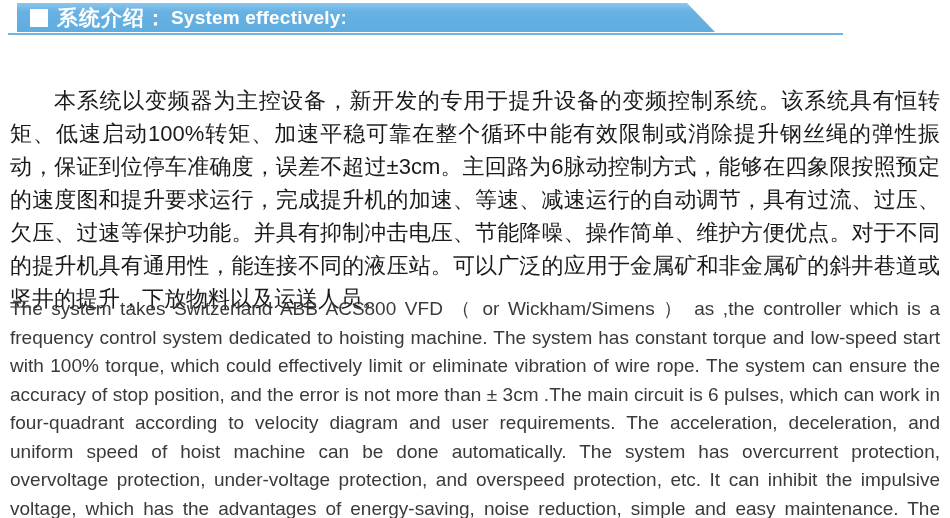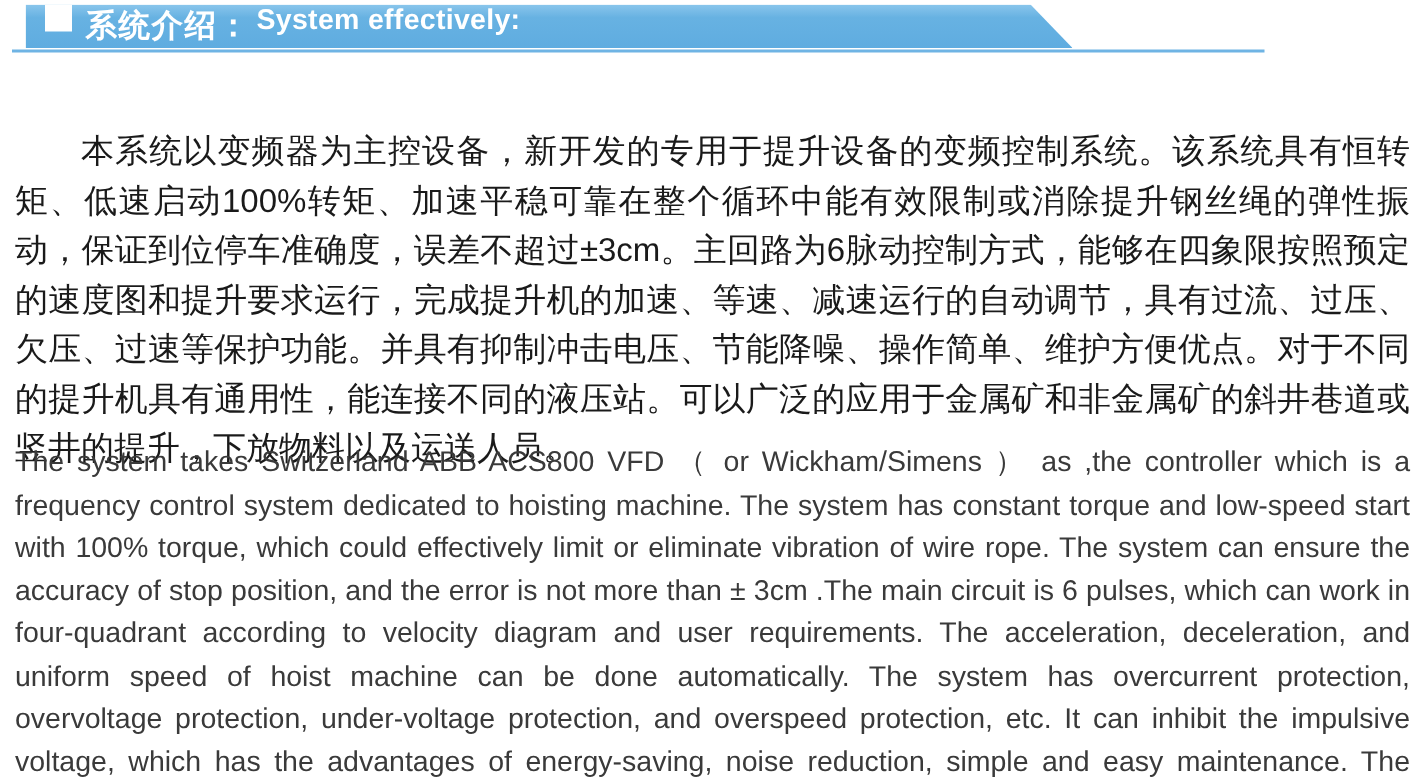--- a/index.html
+++ b/index.html
@@ -18,21 +18,21 @@
   
   .banner {
     position: absolute;
     left: 17px;
     top: 3px;
     width: 698px;
     height: 29px;
     background: linear-gradient(to bottom, #8ac6ec 0%, #67b2e2 30%, #5face0 100%);
     clip-path: polygon(0 0, 670px 0, 698px 29px, 0 29px);
     display: flex;
-    align-items: flex-start;
+    align-items: center;
     color: #ffffff;
     font-weight: bold;
     white-space: nowrap;
   }
   .bullet-square {
     width: 18px;
     height: 18px;
     background: #ffffff;
     margin-left: 13px;
     flex: 0 0 auto;

